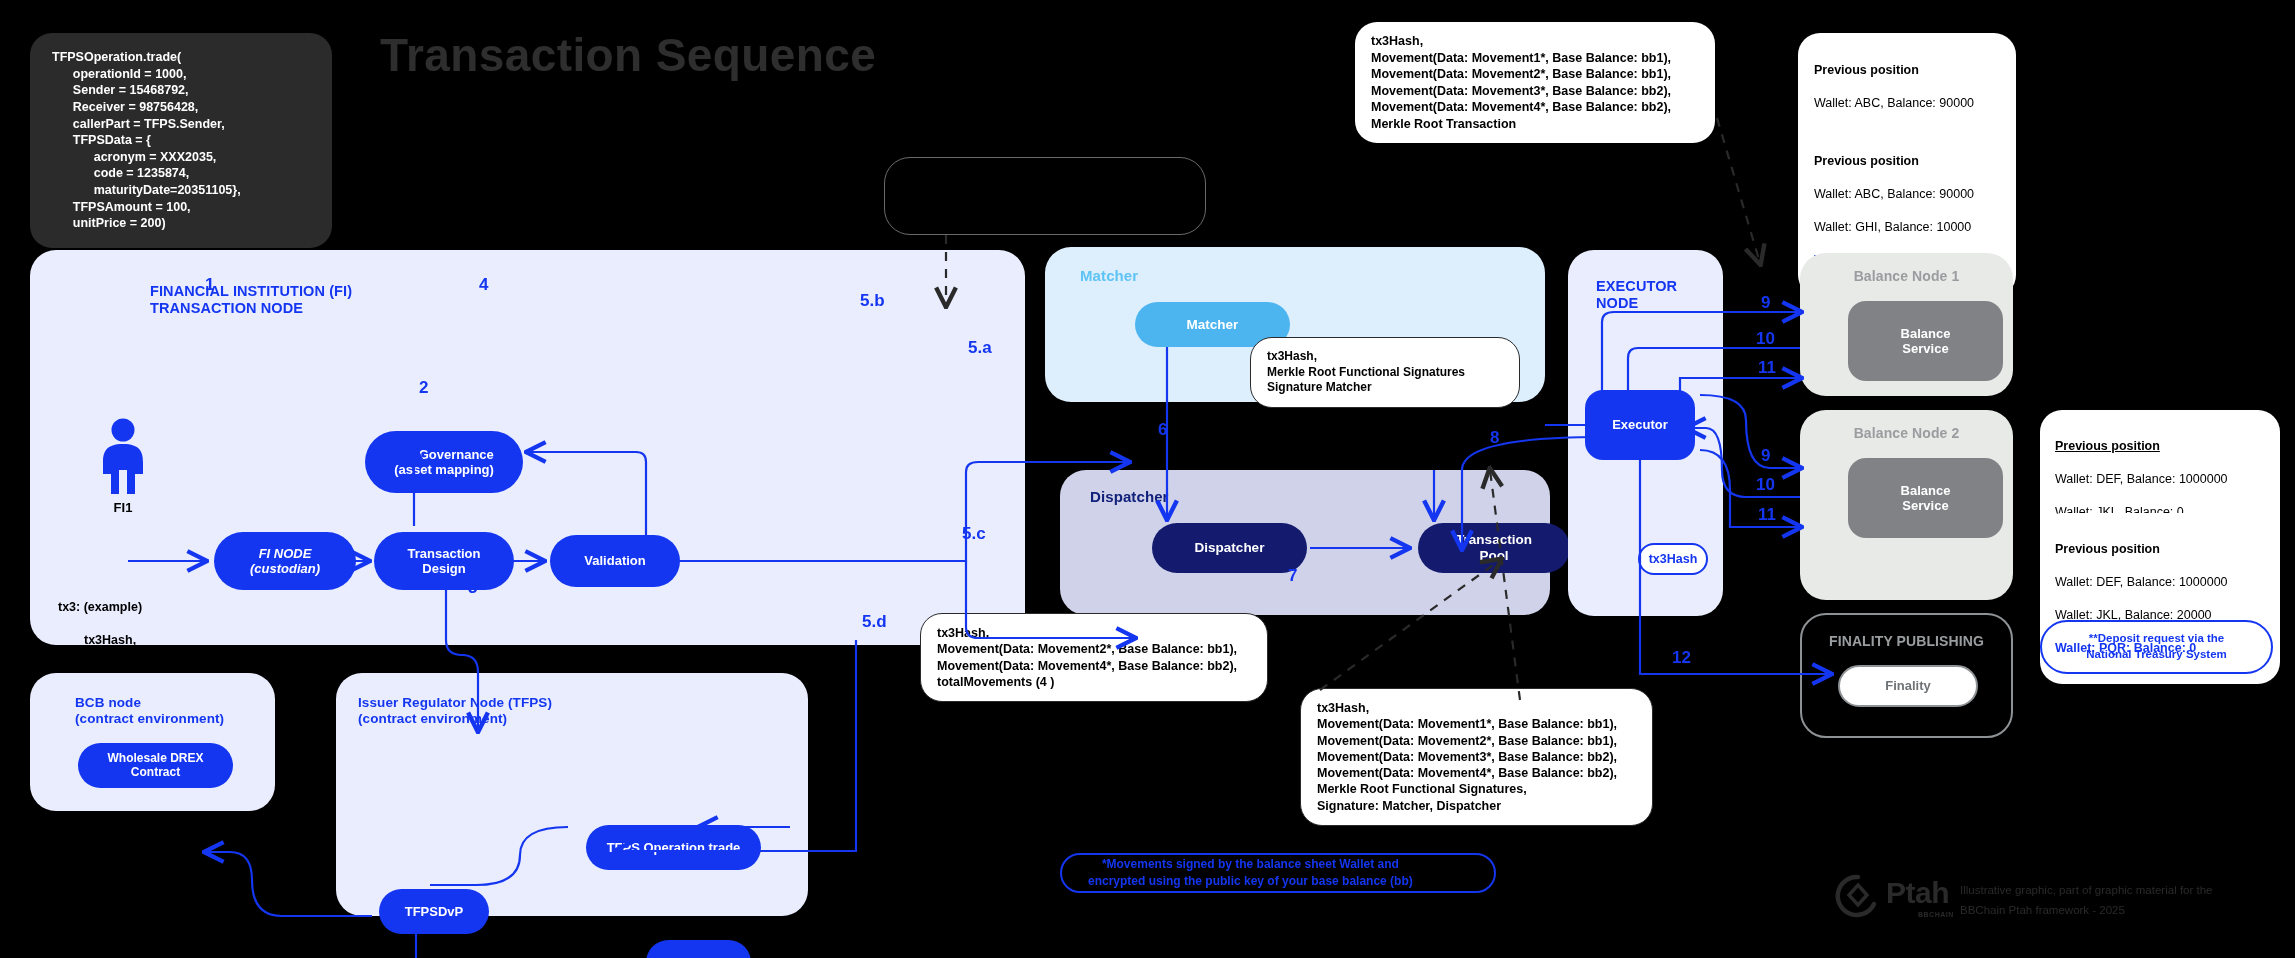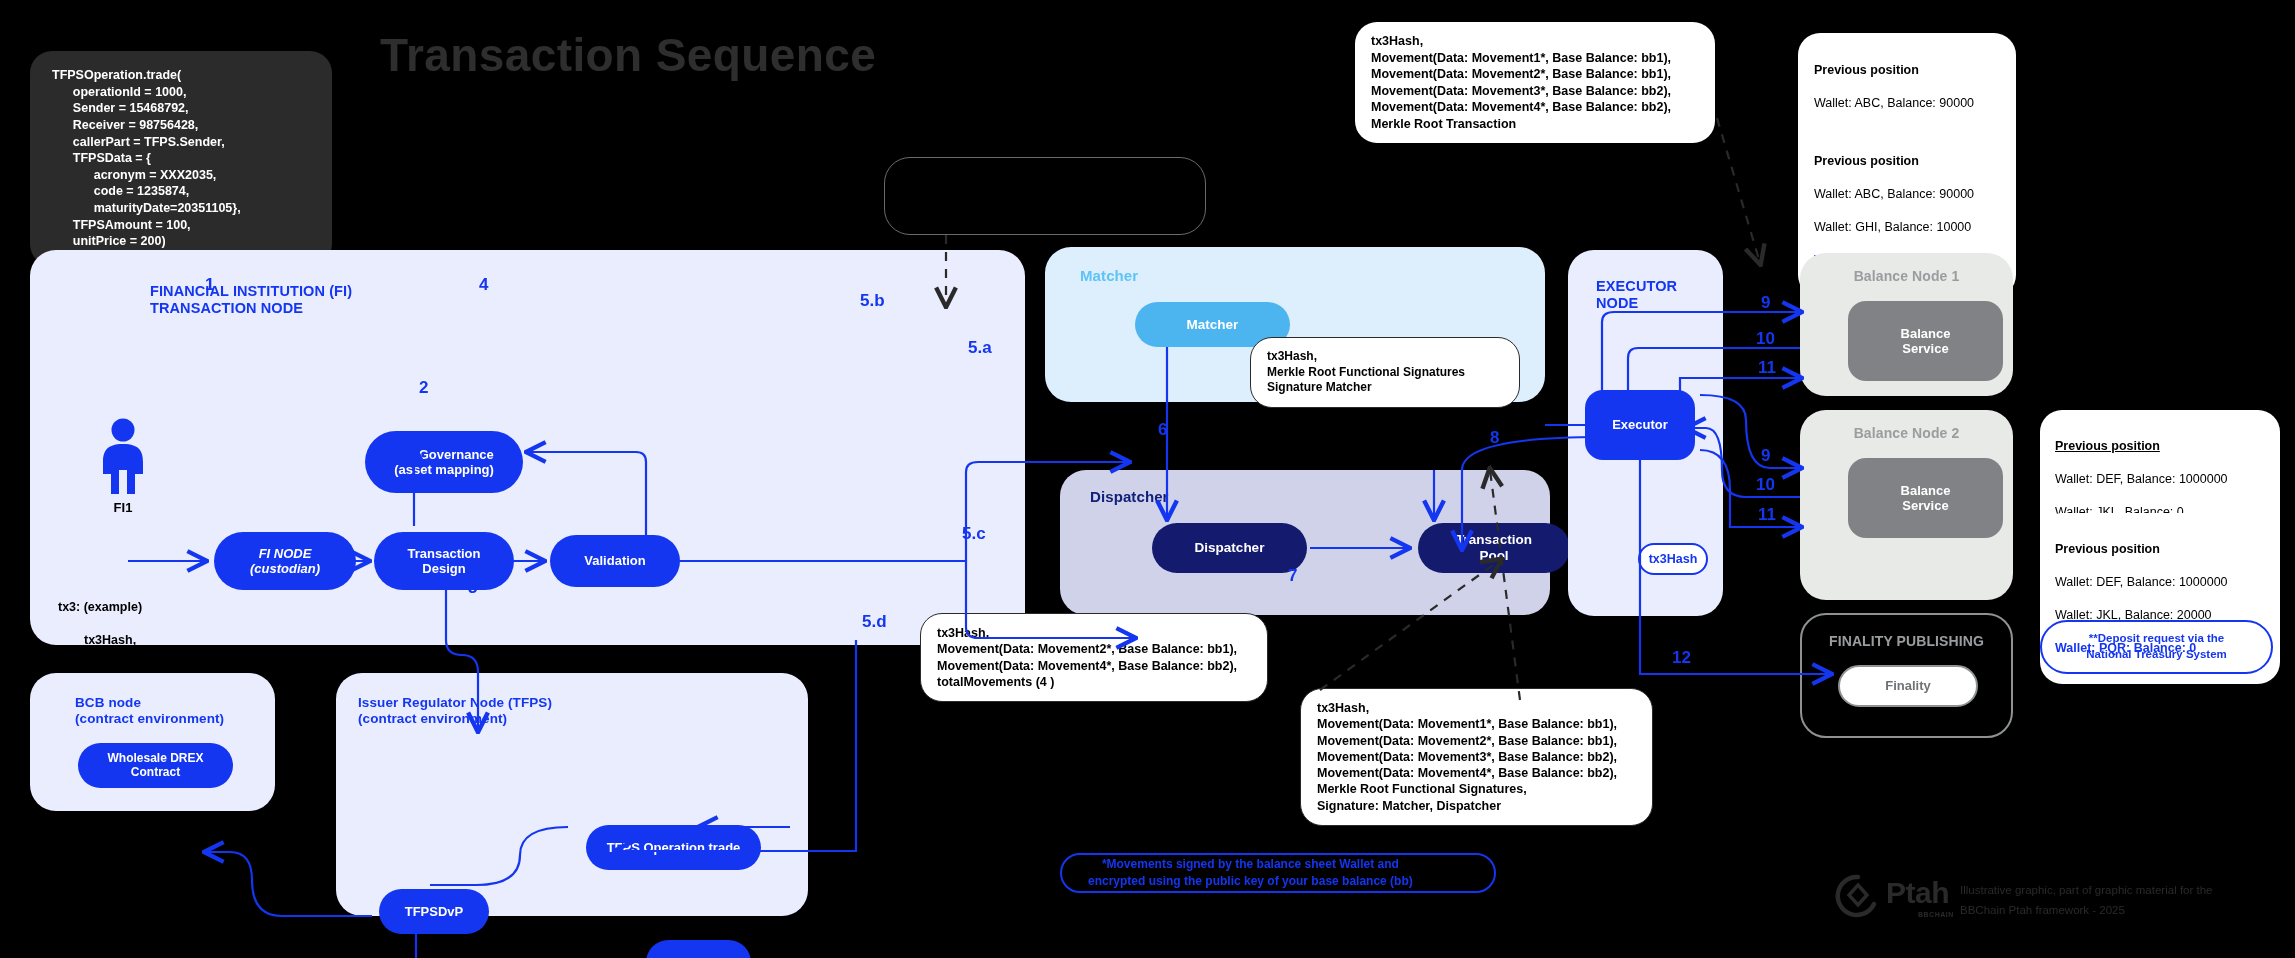--- a/index.html
+++ b/index.html
@@ -35,21 +35,21 @@
   .callout{background:#fff;color:#000;border-radius:22px;border:1.5px solid #2a2a2a;
            font-weight:bold;line-height:1.3;padding:11px 16px;white-space:pre-line;}
   .callout-plain{background:#fff;color:#000;border-radius:22px;
            font-weight:bold;line-height:1.32;padding:11px 16px;white-space:pre-line;}
   .note-blue{border:2.5px solid #1436f0;border-radius:28px;color:#1436f0;
            font-weight:bold;line-height:1.38;display:flex;align-items:center;
            justify-content:center;text-align:center;white-space:pre-line;}
 
   
   .codebox{background:#2b2b2b;color:#fff;border-radius:22px;font-weight:bold;
-           line-height:1.33;white-space:pre;padding:16px 22px;margin-top:18px;}
+           line-height:1.33;white-space:pre;padding:16px 22px;}
 
   
   #title{font-size:46px;font-weight:bold;color:#2e2e2e;letter-spacing:.4px;}
 
   
   .tx3{color:#000;font-weight:bold;line-height:1.34;white-space:pre-line;font-size:12.5px;}
 
   .step{color:#1436f0;font-weight:bold;}
 
   svg.lay{position:absolute;left:0;top:0;width:2295px;height:958px;pointer-events:none;}

